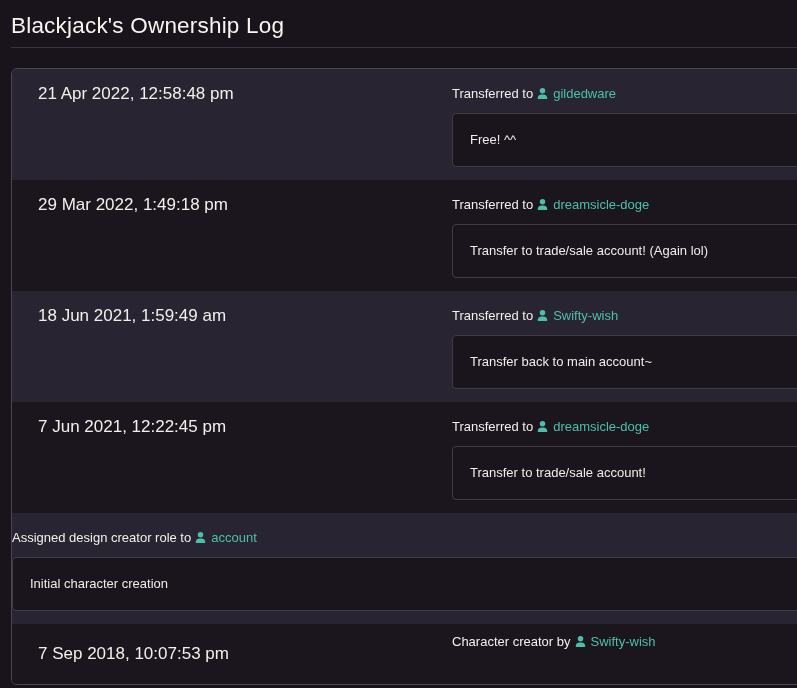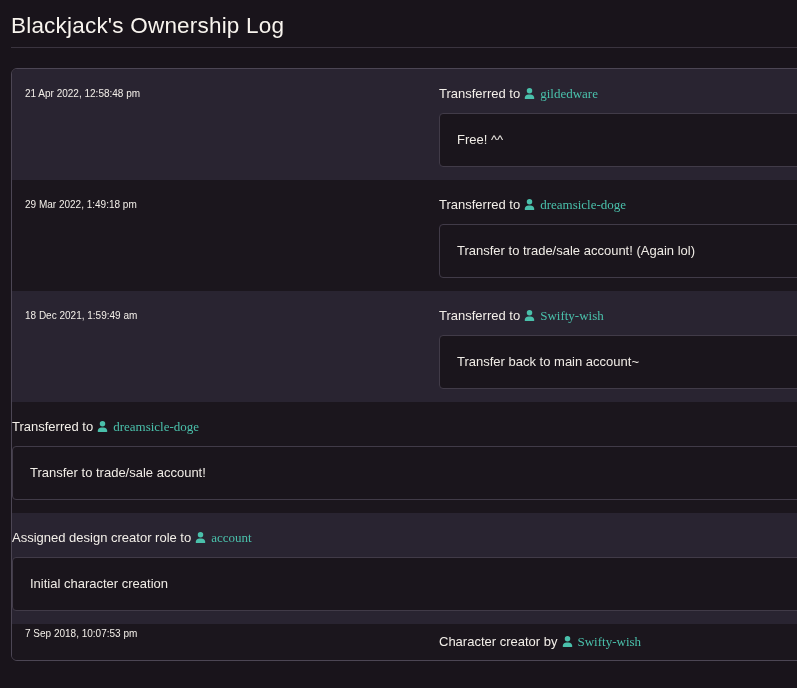--- a/index.html
+++ b/index.html
@@ -32,38 +32,38 @@
     border-radius: 6px;
     overflow: hidden;
   }
   .log-row { display: flex; }
   .log-row.odd  { background: #292431; }
   .log-row.even { background: #1b161d; }
   .col-date {
     width: 427px;
     flex: 0 0 427px;
     padding: 15px 13px 13px 13px;
-    font-size: 10px;
+    font-size: 17px;
     line-height: 20px;
+    margin-left: 13px;
   }
   .col-action {
     flex: 1 1 auto;
     padding: 15px 30px 13px 0;
     font-size: 13px;
     line-height: 20px;
   }
-  .compact .col-date   { padding: 0 13px; }
+  .compact .col-date   { padding: 20px 13px; }
   .compact .col-action { padding: 8px 30px 8px 0; }
   .action-line { white-space: nowrap; }
   .user-link {
     color: #4ac0ab;
     text-decoration: none;
     margin-left: 4px;
     cursor: pointer;
-    font-family: Liberation Serif, serif;
   }
   .user-icon {
     display: inline-block;
     width: 11px; height: 11px;
     margin-right: 5px;
     vertical-align: -1px;
     fill: #4ac0ab;
   }
   .comment-box {
     margin-top: 9px;
@@ -99,30 +99,31 @@
       <div class="col-date">29 Mar 2022, 1:49:18 pm</div>
       <div class="col-action">
         <div class="action-line"><span>Transferred to</span><a class="user-link"><svg class="user-icon" viewBox="0 0 448 512">
                 <path d="M224 256A128 128 0 1 0 224 0a128 128 0 1 0 0 256zm-45.7 48C79.8 304 0 383.8 0 482.3C0 498.7 13.3 512 29.7 512H418.3c16.4 0 29.7-13.3 29.7-29.7C448 383.8 368.2 304 269.7 304H178.3z"></path>
               </svg><span>dreamsicle-doge</span></a></div>
         <div class="comment-box">Transfer to trade/sale account! (Again lol)</div>
       </div>
     </div>
 
     <div class="log-row odd">
-      <div class="col-date">18 Dec 2021, 1:59:49 am</div>
+      <div class="col-date">18 Jun 2021, 1:59:49 am</div>
       <div class="col-action">
         <div class="action-line"><span>Transferred to</span><a class="user-link"><svg class="user-icon" viewBox="0 0 448 512">
                 <path d="M224 256A128 128 0 1 0 224 0a128 128 0 1 0 0 256zm-45.7 48C79.8 304 0 383.8 0 482.3C0 498.7 13.3 512 29.7 512H418.3c16.4 0 29.7-13.3 29.7-29.7C448 383.8 368.2 304 269.7 304H178.3z"></path>
               </svg><span>Swifty-wish</span></a></div>
         <div class="comment-box">Transfer back to main account~</div>
       </div>
     </div>
 
     <div class="log-row even">
+      <div class="col-date">7 Jun 2021, 12:22:45 pm</div>
       <div class="col-action">
         <div class="action-line"><span>Transferred to</span><a class="user-link"><svg class="user-icon" viewBox="0 0 448 512">
                 <path d="M224 256A128 128 0 1 0 224 0a128 128 0 1 0 0 256zm-45.7 48C79.8 304 0 383.8 0 482.3C0 498.7 13.3 512 29.7 512H418.3c16.4 0 29.7-13.3 29.7-29.7C448 383.8 368.2 304 269.7 304H178.3z"></path>
               </svg><span>dreamsicle-doge</span></a></div>
         <div class="comment-box">Transfer to trade/sale account!</div>
       </div>
     </div>
 
     <div class="log-row odd">
       <div class="col-action">

